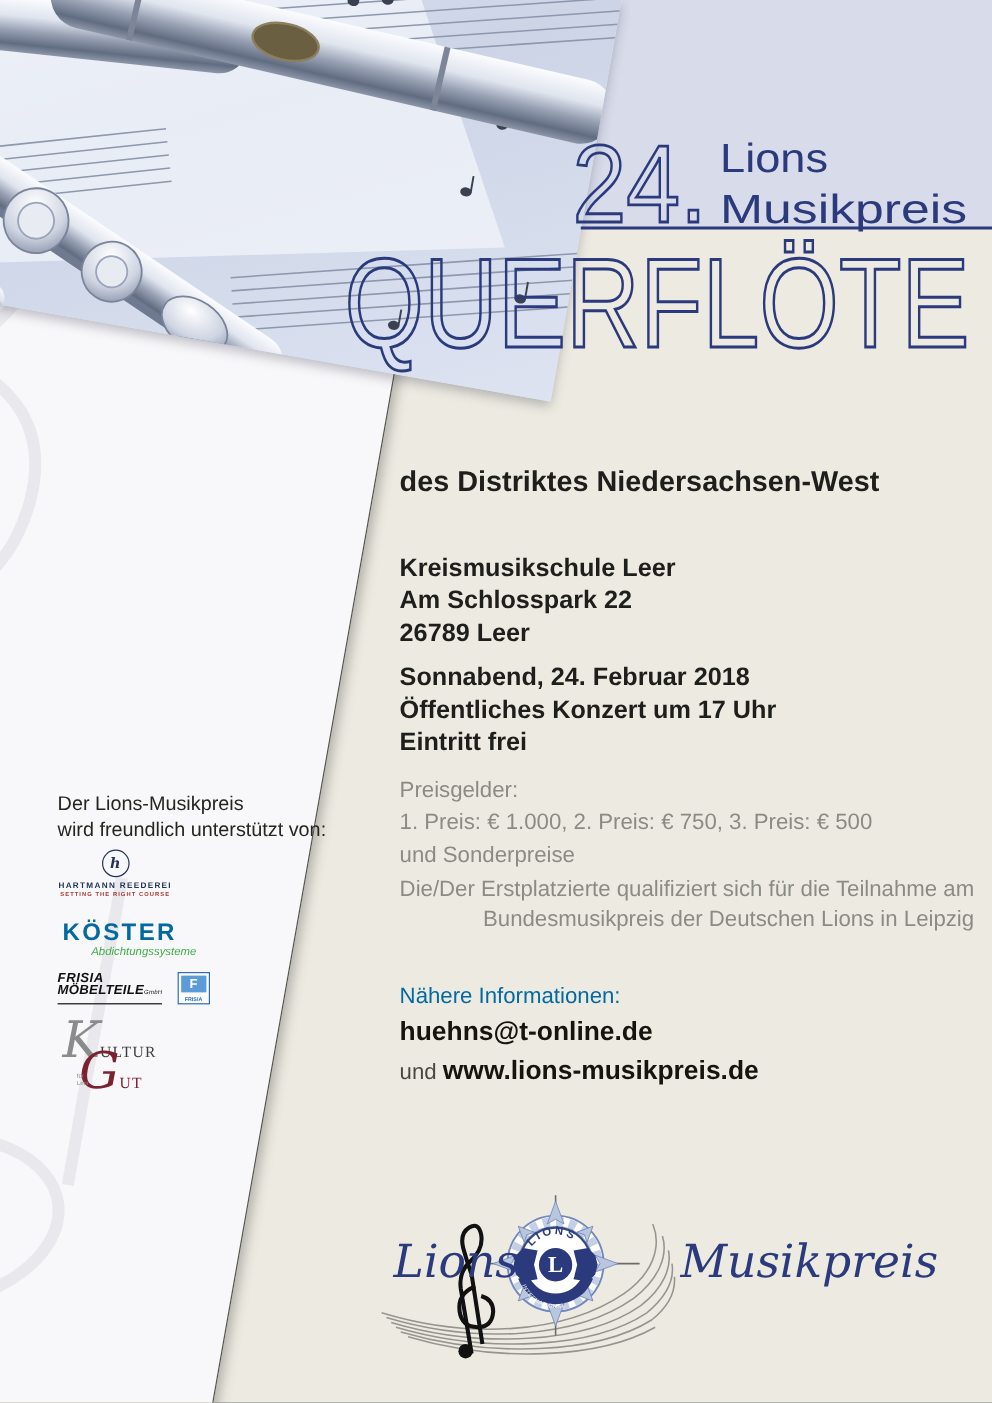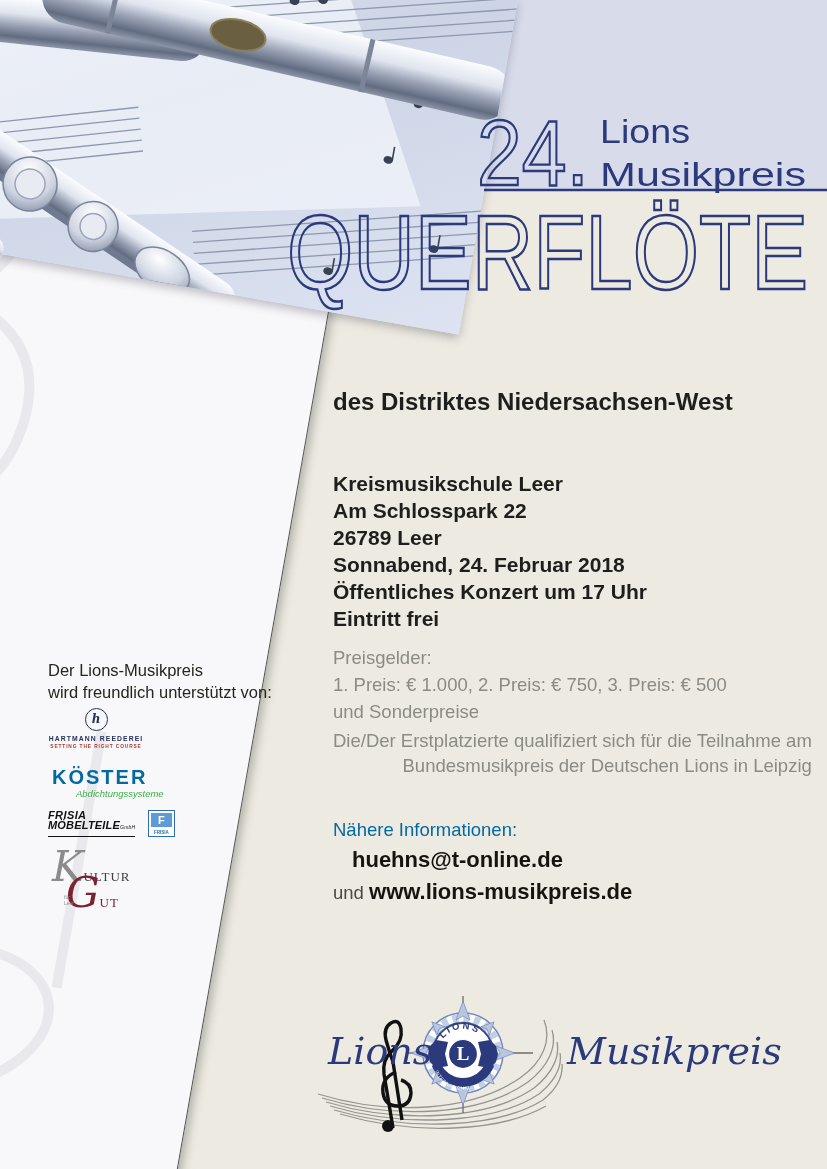--- a/index.html
+++ b/index.html
@@ -22,27 +22,27 @@
     transform-origin:100% 0;transform:rotate(10deg);
     overflow:hidden;z-index:3;
     box-shadow:0 4px 10px rgba(50,50,70,.30);
     background:#dde3f0;
   }
   .display-svg,.footer-svg{position:absolute;top:0;left:0;z-index:4;pointer-events:none;}
   
   .content{position:absolute;z-index:5;}
   .h-sub{left:333px;top:372px;font-size:24px;font-weight:bold;color:#1e1e1c;margin-top:16px;}
   .blk{color:#1e1e1c;font-weight:bold;font-size:21px;line-height:27px;}
-  .venue{left:333px;top:470px;}
+  .venue{left:333px;top:460px;}
   .event{left:333px;top:551px;}
   .gray{color:#8b8b85;font-weight:normal;}
   .prizes{left:333px;top:644px;font-size:18.5px;line-height:27px;}
   .qual{left:333px;top:728px;font-size:18.5px;line-height:25px;text-align:right;}
   .info{left:333px;top:819px;font-size:18.5px;color:#0369a1;}
-  .email{left:352px;top:847px;font-size:22px;font-weight:bold;color:#15140f;text-align:center;}
+  .email{left:333px;top:847px;font-size:22px;font-weight:bold;color:#15140f;text-align:center;}
   .web{left:333px;top:879px;font-size:18.5px;color:#4a4842;}
   .web b{font-size:22px;color:#15140f;}
   
   .sp-intro{left:48px;top:659px;font-size:16.5px;line-height:22px;color:#26251f;}
   .hartmann{left:38px;top:708px;width:116px;text-align:center;color:#24335c;}
   .h-circle{width:21px;height:21px;margin:0 auto;border:1.4px solid #24335c;border-radius:50%;
             font-family:"DejaVu Serif",serif;font-style:italic;font-weight:bold;font-size:12px;
             line-height:20px;color:#24335c;}
   .h-name{margin-top:4px;font-size:6.8px;letter-spacing:1.1px;font-weight:bold;}
   .h-tag{margin-top:2px;font-size:4.8px;letter-spacing:.9px;color:#a93a30;font-weight:bold;}

